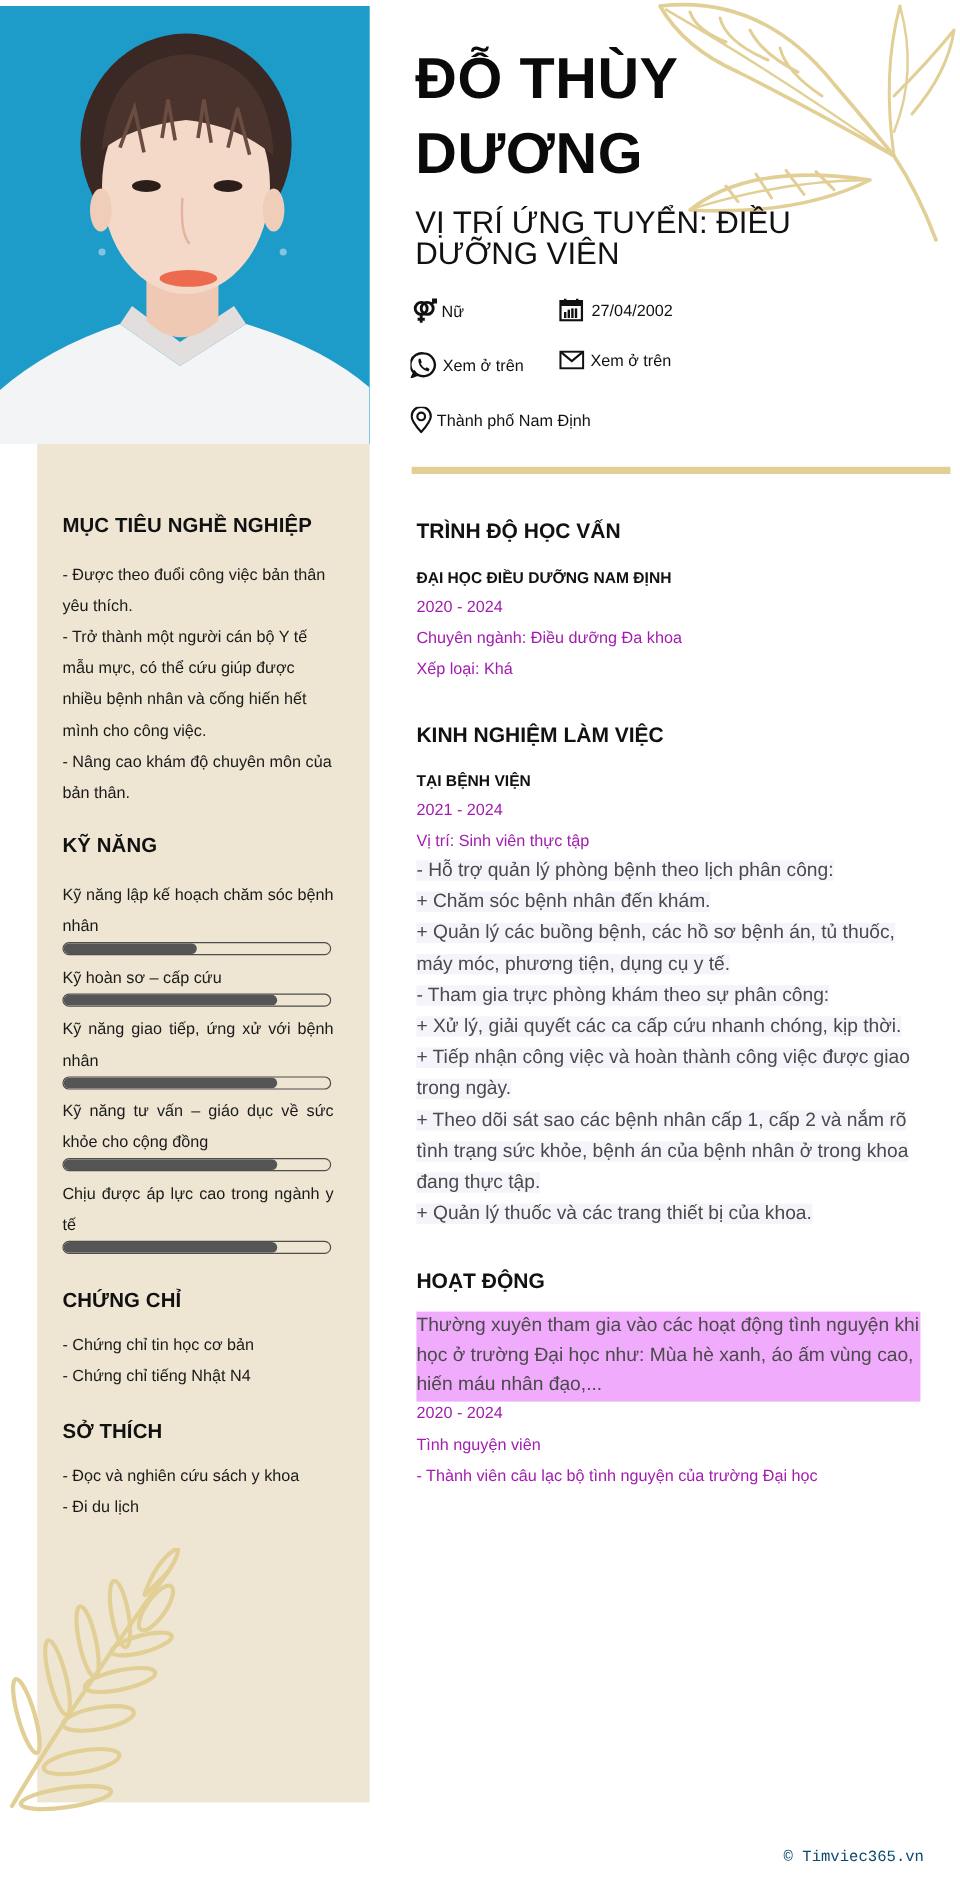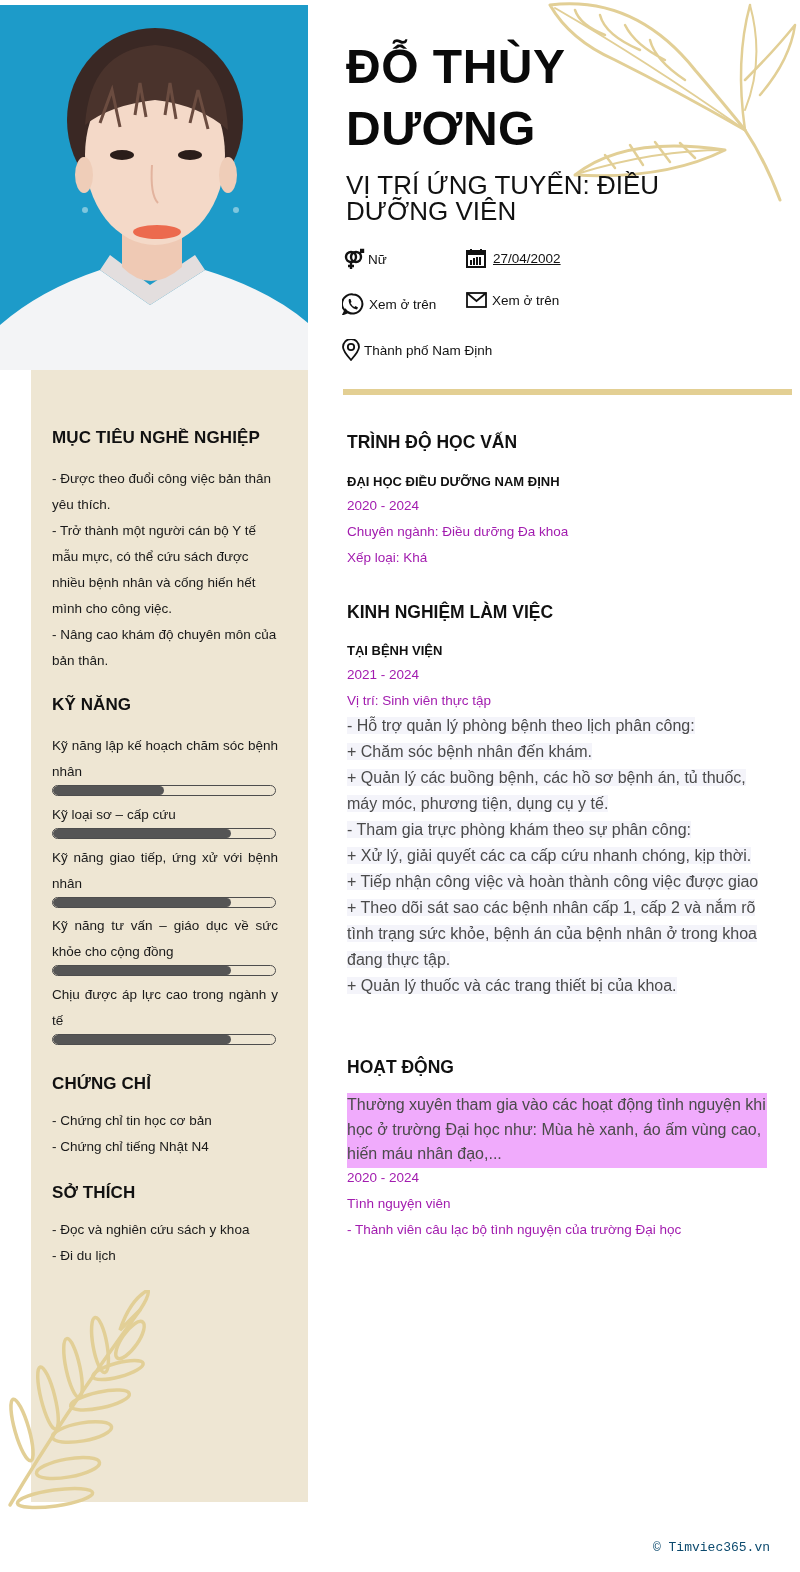--- a/index.html
+++ b/index.html
@@ -91,35 +91,35 @@
 </div>
 
 <div class="sidebar">
   <div class="sidebar-inner">
 
     <div class="side-h" style="top:58px;">MỤC TIÊU NGHỀ NGHIỆP</div>
     <div class="side-text" style="top:96px;">
       <div>- Được theo đuổi công việc bản thân</div>
       <div>yêu thích.</div>
       <div>- Trở thành một người cán bộ Y tế</div>
-      <div>mẫu mực, có thể cứu sách được</div>
+      <div>mẫu mực, có thể cứu giúp được</div>
       <div>nhiều bệnh nhân và cống hiến hết</div>
       <div>mình cho công việc.</div>
       <div>- Nâng cao khám độ chuyên môn của</div>
       <div>bản thân.</div>
     </div>
 
     <div class="side-h" style="top:325px;">KỸ NĂNG</div>
 
     <div class="skill-label" style="top:363px;">Kỹ năng lập kế hoạch chăm sóc bệnh nhân</div>
     <div class="skill-bar" style="top:415px;">
         <div class="skill-fill" style="width: 50%;"></div>
       </div>
 
-    <div class="skill-label" style="top:432px;">Kỹ loại sơ – cấp cứu</div>
+    <div class="skill-label" style="top:432px;">Kỹ hoàn sơ – cấp cứu</div>
     <div class="skill-bar" style="top:458px;">
         <div class="skill-fill" style="width: 80%;"></div>
       </div>
 
     <div class="skill-label" style="top:475px;">Kỹ năng giao tiếp, ứng xử với bệnh nhân</div>
     <div class="skill-bar" style="top:527px;">
         <div class="skill-fill" style="width: 80%;"></div>
       </div>
 
     <div class="skill-label" style="top:543px;">Kỹ năng tư vấn – giáo dục về sức khỏe cho cộng đồng</div>
@@ -200,21 +200,21 @@
     <rect x="1" y="3" width="18" height="16" fill="none" stroke="#111" stroke-width="2"></rect>
     <rect x="1" y="3" width="18" height="4" fill="#111"></rect>
     <path d="M5 1 L5 5 M15 1 L15 5" stroke="#111" stroke-width="2"></path>
     <g fill="#111">
         <rect x="4" y="12" width="2" height="5"></rect>
         <rect x="7" y="10" width="2" height="7"></rect>
         <rect x="10" y="9" width="2" height="8"></rect>
         <rect x="13" y="9" width="2" height="8"></rect>
       </g>
   </svg>
-  <span style="margin-left:7px;text-decoration:underline;">27/04/2002</span>
+  <span style="margin-left:7px;">27/04/2002</span>
 </div>
 <div class="info" style="left:342px; top:293px;">
   <svg width="22" height="22" viewBox="0 0 22 22">
     <path d="M11 1.5 A9.5 9.5 0 1 1 3.5 17 L1.5 21 L5.5 19.5 A9.5 9.5 0 0 1 11 1.5 Z" fill="none" stroke="#111" stroke-width="2"></path>
     <path d="M7 6 Q6 8 8 12 Q11 16 15 16.5 L16 14.5 L13.5 13 L12.5 14 Q10 13 8.5 10 L9.5 9 L8.5 6 Z" fill="#111"></path>
   </svg>
   <span style="margin-left:5px;">Xem ở trên</span>
 </div>
 <div class="info" style="left:466px; top:292px;">
   <svg width="21" height="16" viewBox="0 0 21 16">
@@ -248,20 +248,21 @@
   <div>Vị trí: Sinh viên thực tập</div>
 </div>
 <div class="desc" style="top:713px; width:440px;">
   <div><span class="hl">- Hỗ trợ quản lý phòng bệnh theo lịch phân công:</span></div>
   <div><span class="hl">+ Chăm sóc bệnh nhân đến khám.</span></div>
   <div><span class="hl">+ Quản lý các buồng bệnh, các hồ sơ bệnh án, tủ thuốc,</span></div>
   <div><span class="hl">máy móc, phương tiện, dụng cụ y tế.</span></div>
   <div><span class="hl">- Tham gia trực phòng khám theo sự phân công:</span></div>
   <div><span class="hl">+ Xử lý, giải quyết các ca cấp cứu nhanh chóng, kịp thời.</span></div>
   <div><span class="hl">+ Tiếp nhận công việc và hoàn thành công việc được giao</span></div>
+  <div><span class="hl">trong ngày.</span></div>
   <div><span class="hl">+ Theo dõi sát sao các bệnh nhân cấp 1, cấp 2 và nắm rõ</span></div>
   <div><span class="hl">tình trạng sức khỏe, bệnh án của bệnh nhân ở trong khoa</span></div>
   <div><span class="hl">đang thực tập.</span></div>
   <div><span class="hl">+ Quản lý thuốc và các trang thiết bị của khoa.</span></div>
 </div>
 
 <div class="main-h" style="top:1057px;">HOẠT ĐỘNG</div>
 <div class="desc desc-block" style="top:1093px; width:420px; line-height:24.5px; padding-bottom:1px;">
   <div>Thường xuyên tham gia vào các hoạt động tình nguyện khi</div>
   <div>học ở trường Đại học như: Mùa hè xanh, áo ấm vùng cao,</div>

